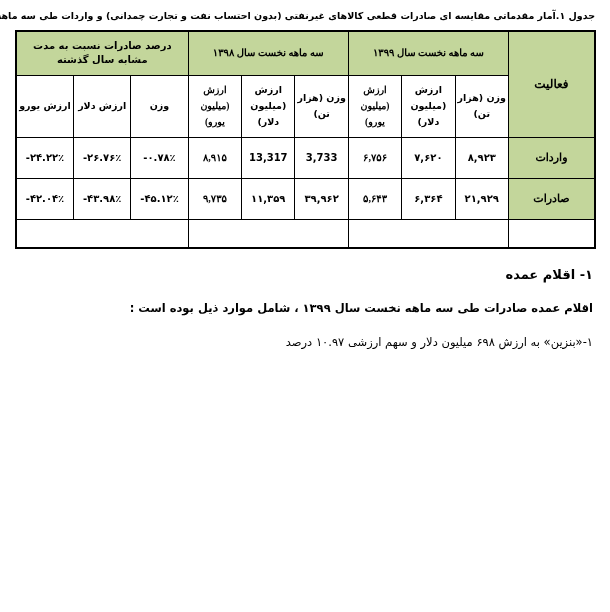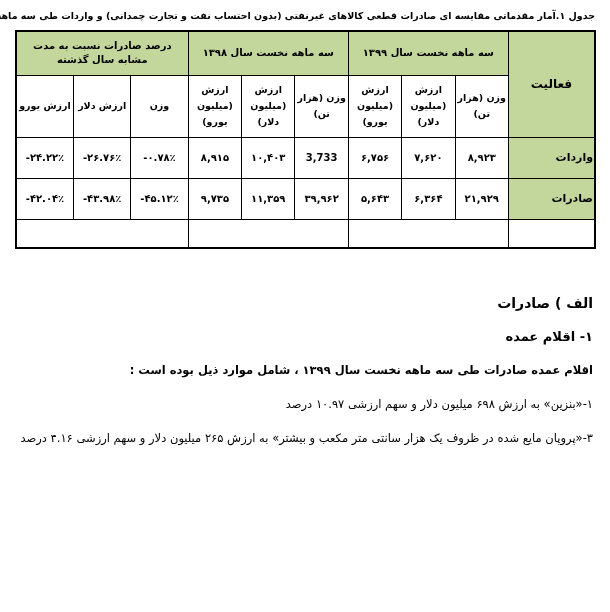--- a/index.html
+++ b/index.html
@@ -37,24 +37,24 @@
   }
   col.c-act { width: 86px; }
   col.c-n   { width: 53px; }
   col.c-p   { width: 57px; }
 
   .green { background: #c3d69b; }
   .group-row td { height: 44px; font-size: 10px; line-height: 1.45; }
   td.activity { font-size: 12px; }
   .sub-row td { height: 62px; font-size: 9.5px; line-height: 1.7; }
   .data-row td { height: 41px; font-size: 10px; }
-  .data-row td.rowlabel { font-size: 11px; text-align: right; }
+  .data-row td.rowlabel { font-size: 11px; }
   .empty-row td { height: 29px; }
 
-  .bL2 { border-left-width: 2px; }
+  .bL2 { border-left-width: 2px; font-family: Liberation Serif, serif; }
   .bT2 { border-top-width: 2px; }
 
   .h-exports {
     font-size: 14px; font-weight: bold;
     margin: 46px 3px 0 0;
   }
   .h-items {
     font-size: 13px; font-weight: bold;
     margin: 18px 3px 0 0;
   }
@@ -106,21 +106,21 @@
         <td>ارزش دلار</td>
         <td>ارزش یورو</td>
       </tr>
 
       <tr class="data-row">
         <td class="green rowlabel bL2 bT2">واردات</td>
         <td class="bT2">۸,۹۲۳</td>
         <td class="bT2">۷,۶۲۰</td>
         <td class="bL2 bT2">۶,۷۵۶</td>
         <td class="bT2">3,733</td>
-        <td class="bT2">۱۰,۴۰۳</td>
+        <td class="bT2">13,317</td>
         <td class="bL2 bT2">۸,۹۱۵</td>
         <td class="bT2 num-ltr">-۰.۷۸٪</td>
         <td class="bT2 num-ltr">-۲۶.۷۶٪</td>
         <td class="bT2 num-ltr">-۲۴.۲۲٪</td>
       </tr>
 
       <tr class="data-row">
         <td class="green rowlabel bL2">صادرات</td>
         <td>۲۱,۹۲۹</td>
         <td>۶,۳۶۴</td>
@@ -135,20 +135,18 @@
 
       <tr class="empty-row">
         <td class="bL2 bT2"></td>
         <td colspan="3" class="bL2 bT2"></td>
         <td colspan="3" class="bL2 bT2"></td>
         <td colspan="3" class="bT2"></td>
       </tr>
     </tbody>
   </table>
 
-  <div class="h-exports">الف ) صادرات</div>
   <div class="h-items">۱- اقلام عمده</div>
   <div class="intro">اقلام عمده صادرات طی سه ماهه نخست  سال ۱۳۹۹ ، شامل موارد ذیل بوده است :</div>
 
   <div class="item">۱-«بنزین» به ارزش  ۶۹۸  میلیون دلار و سهم ارزشی ۱۰.۹۷ درصد</div>
-  <div class="item">۳-«پروپان مایع شده در ظروف یک هزار سانتی متر مکعب و بیشتر» به ارزش  ۲۶۵  میلیون دلار و سهم ارزشی ۴.۱۶ درصد</div>
 
 </div>
 
 </body></html>

